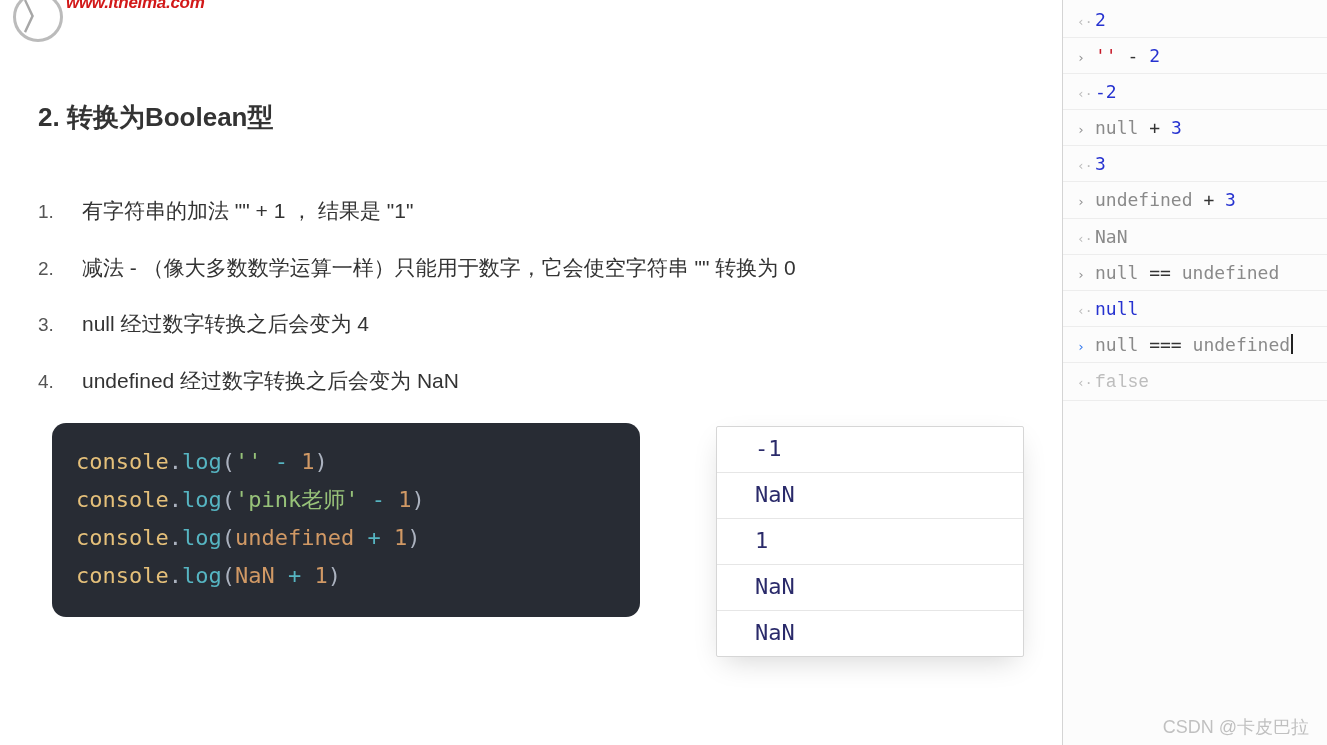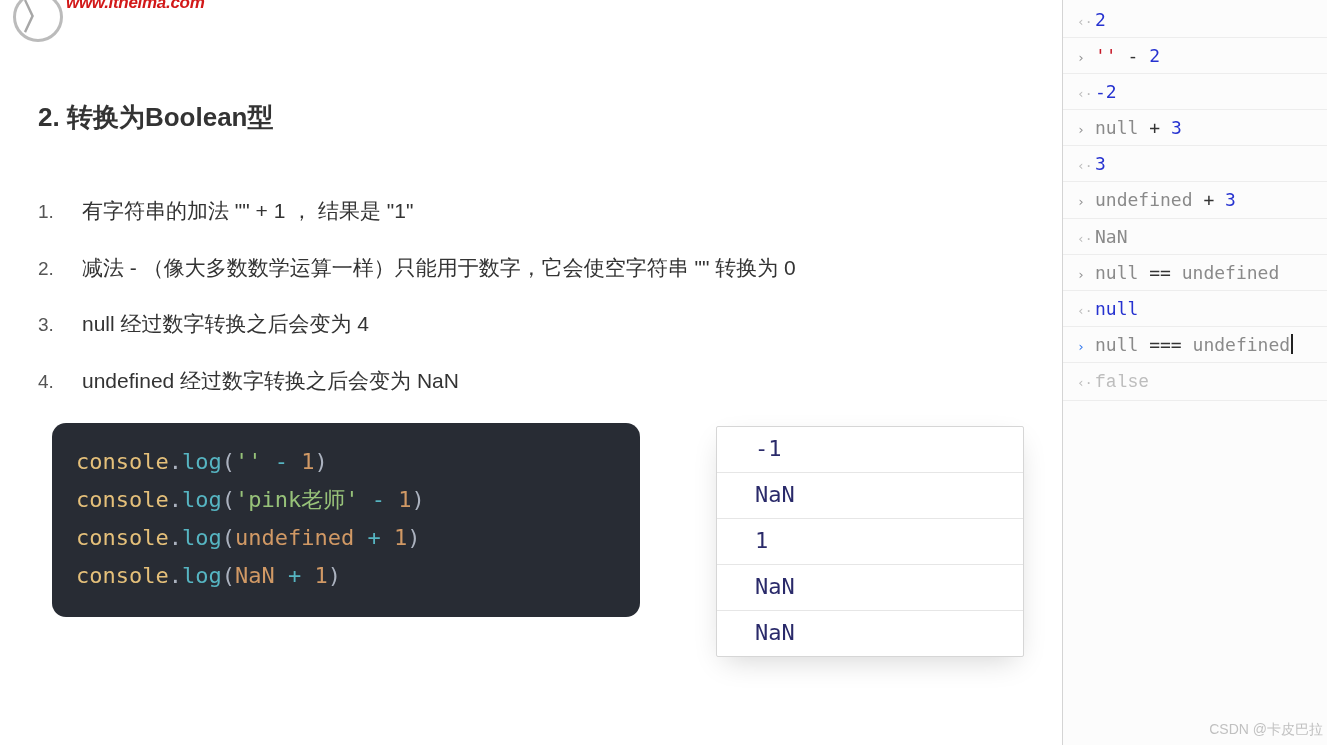--- a/index.html
+++ b/index.html
@@ -172,23 +172,23 @@
     .c-num { color: #2632d0; }
     .c-str { color: #c61727; }
     .c-op { color: #333; }
     .c-true { color: #2632d0; }
     .c-nan { color: #8a8a8a; }
     .c-false { color: #bdbdbd; font-family: Liberation Mono, monospace; }
     .c-undef { color: #8a8a8a; }
     .c-null { color: #8a8a8a; }
     .watermark {
       position: absolute;
-      right: 4px;
+      right: 18px;
       bottom: 6px;
-      font-size: 14px;
+      font-size: 18px;
       color: rgba(120,120,120,0.45);
     }
   </style>
 </head>
 <body>
 
 <div class="page">
   <div class="main-content">
     <div class="logo-bar">
       <div class="logo-circle">〉</div>

